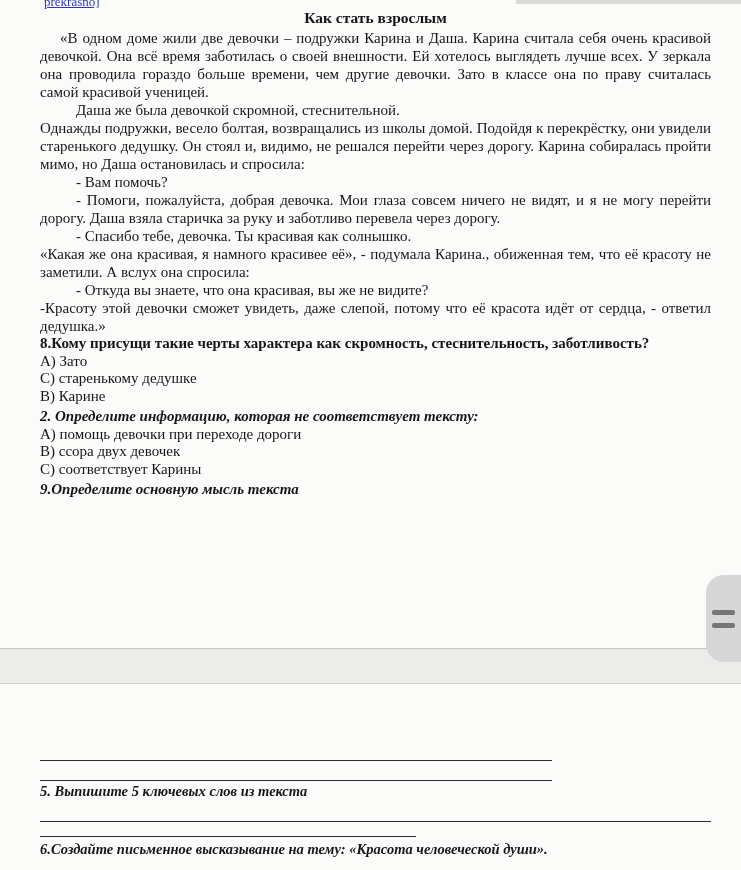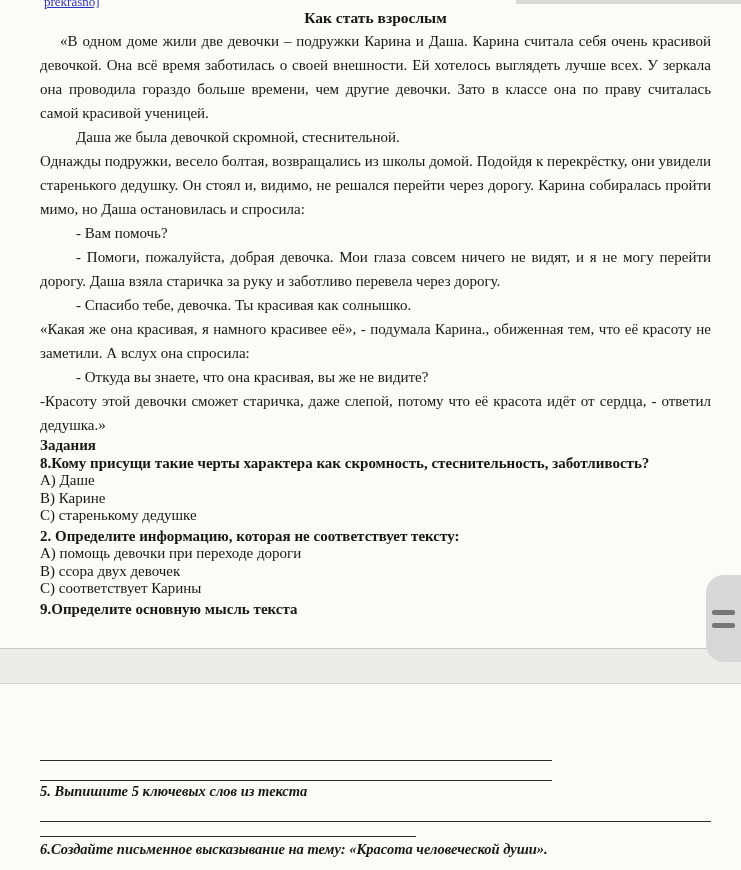--- a/index.html
+++ b/index.html
@@ -32,29 +32,29 @@
   }
   .title {
     text-align: center;
     font-weight: bold;
     font-size: 15.5px;
     margin: 0 0 2px 0;
   }
   .story p {
     margin: 0;
     font-size: 15px;
-    line-height: 24px;
+    line-height: 18px;
     text-align: justify;
   }
   .ind-sm { text-indent: 20px; }
   .ind-md { text-indent: 36px; }
   .tasks { font-size: 15px; line-height: 17.5px; }
   .tasks-header { font-weight: bold; margin: 0; }
   .q { font-weight: bold; margin: 0; }
-  .q.gap { margin-top: 3px; }
+  .q.gap { margin-top: 3px; font-style: italic; }
   .opt { margin: 0; }
   .separator-band {
     position: absolute; left: 0; top: 648px;
     width: 741px; height: 36px;
     background: #ececea;
     border-top: 1px solid #c6c6c4;
     border-bottom: 1px solid #cfcfcd;
   }
   .scroll-handle {
     position: absolute; right: 0; top: 575px;
@@ -104,30 +104,29 @@
 
   <div class="story">
     <p class="ind-sm">«В одном доме жили две девочки – подружки Карина и Даша. Карина считала себя очень красивой девочкой. Она всё время заботилась о своей внешности. Ей хотелось выглядеть лучше всех. У зеркала она проводила гораздо больше времени, чем другие девочки. Зато в классе она по праву считалась самой красивой ученицей.</p>
     <p class="ind-md">Даша же была девочкой скромной, стеснительной.</p>
     <p>Однажды подружки, весело болтая, возвращались из школы домой. Подойдя к перекрёстку, они увидели старенького дедушку. Он стоял и, видимо, не решался перейти через дорогу. Карина собиралась пройти мимо, но Даша остановилась и спросила:</p>
     <p class="ind-md">- Вам помочь?</p>
     <p class="ind-md">- Помоги, пожалуйста, добрая девочка. Мои глаза совсем ничего не видят, и я не могу перейти дорогу. Даша взяла старичка за руку и заботливо перевела через дорогу.</p>
     <p class="ind-md">- Спасибо тебе, девочка. Ты красивая как солнышко.</p>
     <p>«Какая же она красивая, я намного красивее её», - подумала Карина., обиженная тем, что её красоту не заметили. А вслух она спросила:</p>
     <p class="ind-md">- Откуда вы знаете, что она красивая, вы же не видите?</p>
-    <p>-Красоту этой девочки сможет старичка, даже слепой, потому что её красота идёт от сердца, - ответил дедушка.»</p>
+    <p>-Красоту этой девочки сможет увидеть, даже слепой, потому что её красота идёт от сердца, - ответил дедушка.»</p>
   </div>
 
   <div class="tasks">
-    <p class="tasks-header">Задания</p>
 
     <p class="q">8.Кому присущи такие черты характера как скромность, стеснительность, заботливость?</p>
-    <p class="opt">А) Даше</p>
+    <p class="opt">А) Зато</p>
+    <p class="opt">С) старенькому дедушке</p>
     <p class="opt">В) Карине</p>
-    <p class="opt">С) старенькому дедушке</p>
 
     <p class="q gap">2. Определите информацию, которая не соответствует тексту:</p>
     <p class="opt">А) помощь девочки при переходе дороги</p>
     <p class="opt">В) ссора двух девочек</p>
     <p class="opt">С) соответствует Карины</p>
 
     <p class="q gap">9.Определите основную мысль текста</p>
   </div>
 </div>
 

